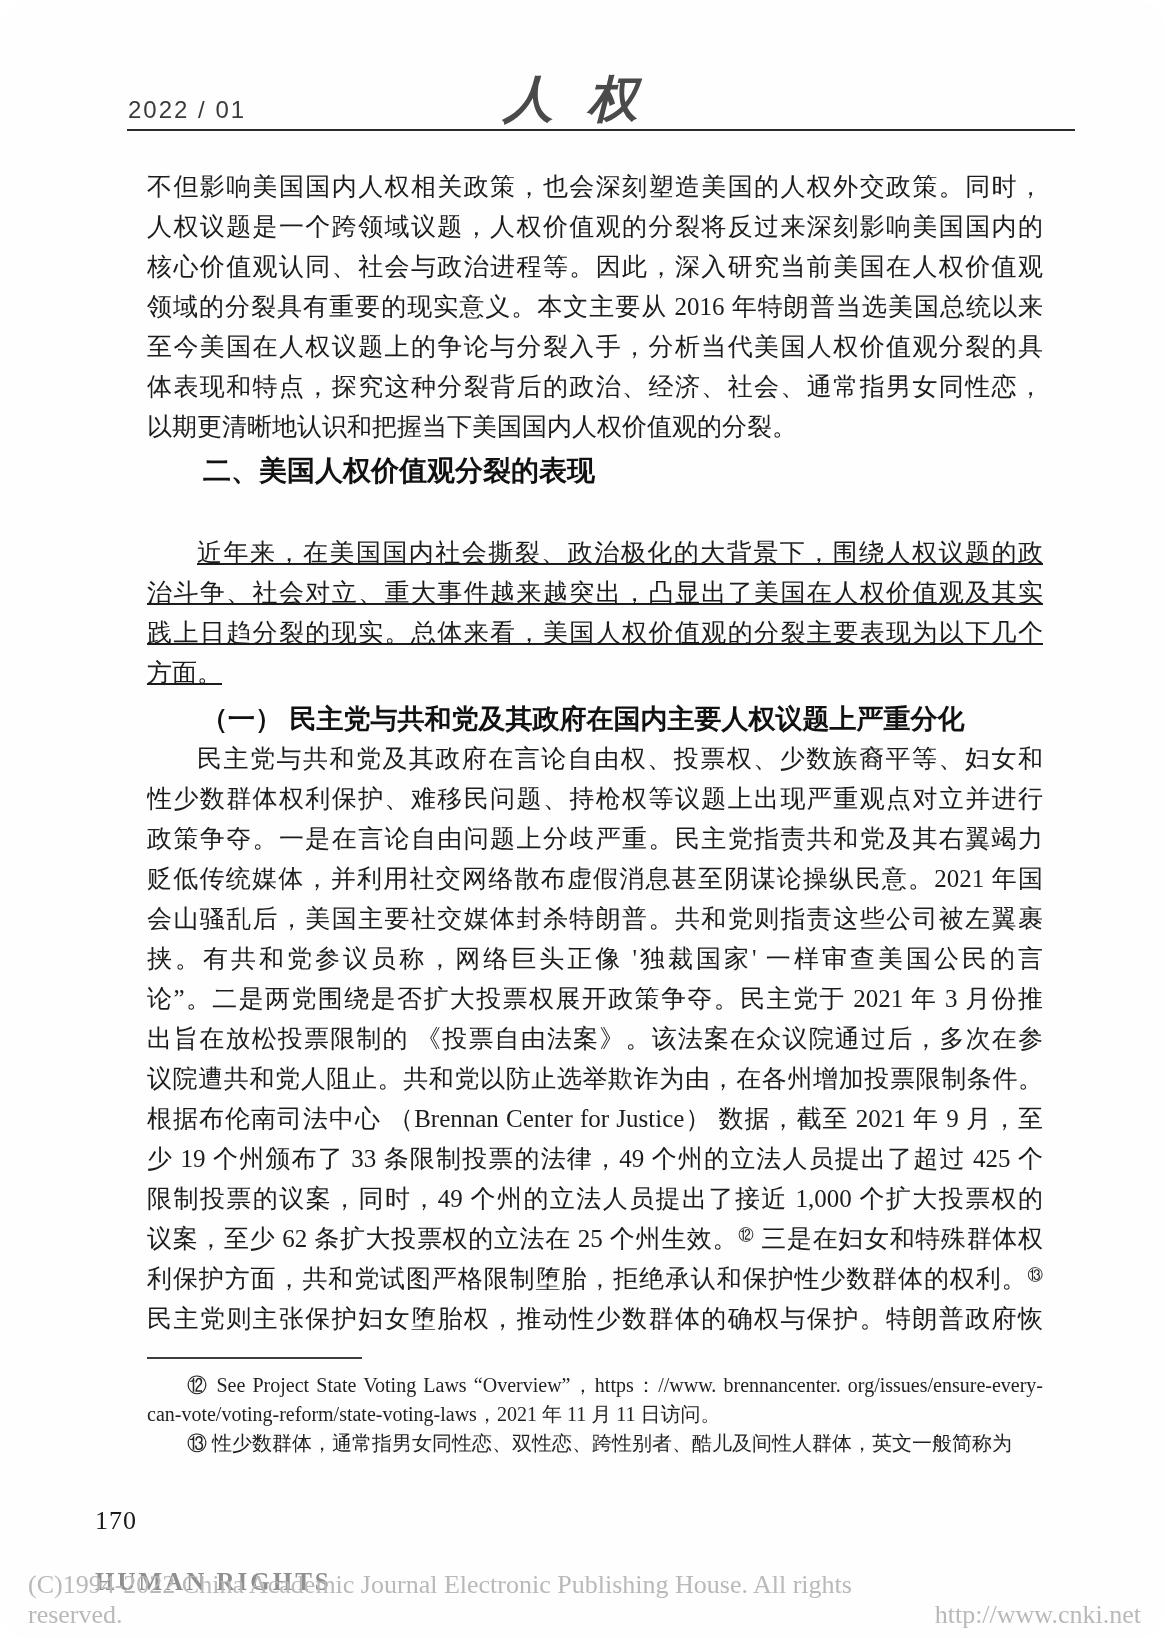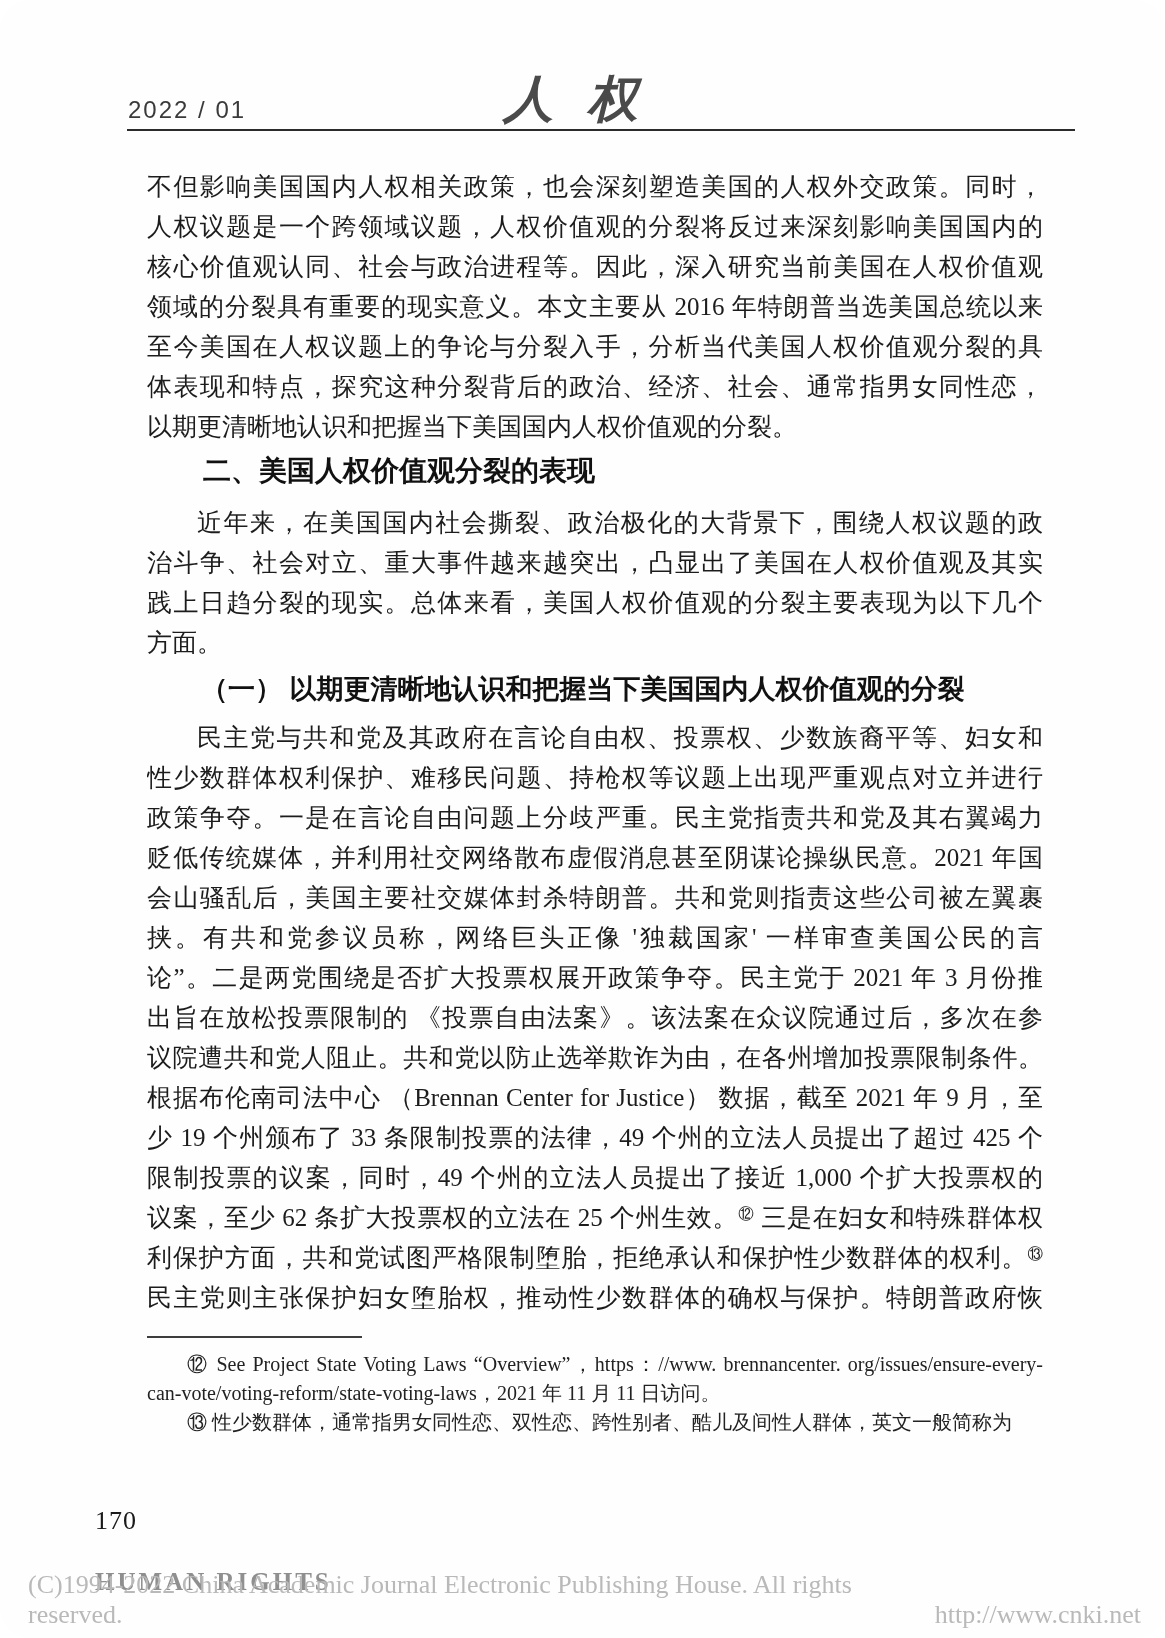--- a/index.html
+++ b/index.html
@@ -14,22 +14,22 @@
   .header-rule{position:absolute;left:127px;right:90px;top:129px;border-top:2px solid #2b2b2b;height:0;}
   
   .bodycol{position:absolute;left:147px;top:167px;width:896px;}
   .tline{height:40px;line-height:40px;font-size:25px;overflow:hidden;}
   .just{text-align:justify;text-align-last:justify;}
   .ind .tline:first-child{text-indent:2em;}
   .sec-heading{margin-top:6px;height:40px;line-height:40px;font-size:28px;font-weight:bold;
         font-family:Liberation Mono, monospace;text-indent:2em;color:#111;}
   .sub-heading{margin-top:6px;height:40px;line-height:40px;font-size:27px;font-weight:bold;
         font-family:"Liberation Sans","DejaVu Sans",sans-serif;text-indent:2em;color:#111;}
-  #para2{margin-top:10px;}
-  #para3{margin-top:9px;}
+  #para2{margin-top:40px;text-decoration:underline;}
+  #para3{}
   .fnref{font-size:0.62em;vertical-align:7px;line-height:0;}
   
   .fnsep{margin-top:18px;width:215px;border-top:2px solid #3d3d3d;height:0;}
   .footnotes{margin-top:12px;}
   .footnotes .tline{height:29px;line-height:29px;font-size:20px;color:#222;}
   
   .footer{position:absolute;left:95px;top:1506px;display:flex;align-items:baseline;gap:32px;flex-direction:column;}
   .pagenum{font-size:26px;color:#1a1a1a;letter-spacing:1px;}
   .journal-name{font-size:25px;font-weight:bold;color:#8f8f8f;letter-spacing:3px;}
   
@@ -58,21 +58,21 @@
 
     <div class="sec-heading">二、美国人权价值观分裂的表现</div>
 
     <div id="para2" class="para ind">
         <div class="tline just">近年来，在美国国内社会撕裂、政治极化的大背景下，围绕人权议题的政</div>
         <div class="tline just">治斗争、社会对立、重大事件越来越突出，凸显出了美国在人权价值观及其实</div>
         <div class="tline just">践上日趋分裂的现实。总体来看，美国人权价值观的分裂主要表现为以下几个</div>
         <div class="tline">方面。</div>
       </div>
 
-    <div class="sub-heading">（一） 以期更清晰地认识和把握当下美国国内人权价值观的分裂</div>
+    <div class="sub-heading">（一） 民主党与共和党及其政府在国内主要人权议题上严重分化</div>
 
     <div id="para3" class="para ind">
         <div class="tline just">民主党与共和党及其政府在言论自由权、投票权、少数族裔平等、妇女和</div>
         <div class="tline just">性少数群体权利保护、难移民问题、持枪权等议题上出现严重观点对立并进行</div>
         <div class="tline just">政策争夺。一是在言论自由问题上分歧严重。民主党指责共和党及其右翼竭力</div>
         <div class="tline just">贬低传统媒体，并利用社交网络散布虚假消息甚至阴谋论操纵民意。2021 年国</div>
         <div class="tline just">会山骚乱后，美国主要社交媒体封杀特朗普。共和党则指责这些公司被左翼裹</div>
         <div class="tline just">挟。有共和党参议员称，网络巨头正像 '独裁国家' 一样审查美国公民的言</div>
         <div class="tline just">论”。二是两党围绕是否扩大投票权展开政策争夺。民主党于 2021 年 3 月份推</div>
         <div class="tline just">出旨在放松投票限制的 《投票自由法案》。该法案在众议院通过后，多次在参</div>

